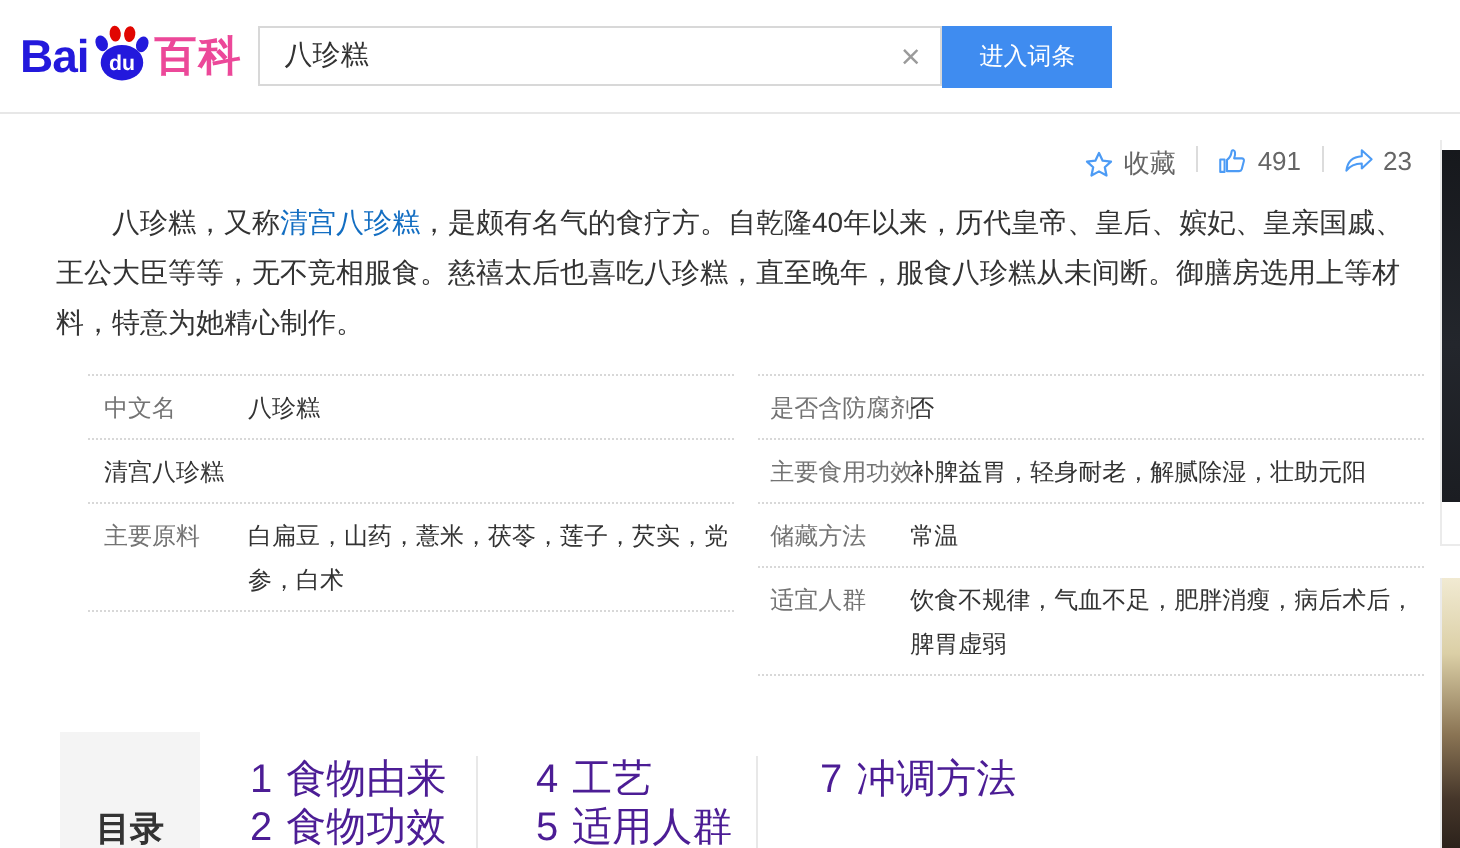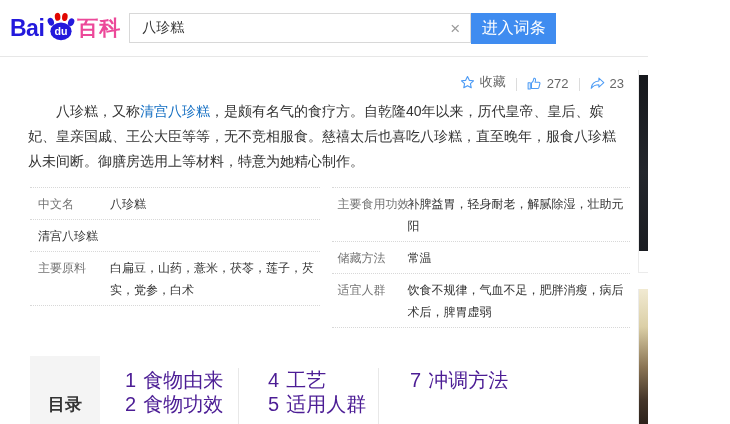--- a/index.html
+++ b/index.html
@@ -1,43 +1,43 @@
 <!DOCTYPE html>
 <html><head>
 <meta charset="utf-8">
 <style>
   * { margin:0; padding:0; box-sizing:border-box; }
   html,body { background:#fff; }
   body { font-family:"Liberation Sans","DejaVu Sans",sans-serif; }
-  #page { position:relative; width:648px; height:424px; background:#fff; overflow:hidden; }
+  #page { position:relative; width:730px; height:424px; background:#fff; overflow:hidden; }
 
   
   .header { position:relative; height:57px; border-bottom:1px solid #e7e7e7; display:flex; align-items:center; padding-left:10px; }
   .logo { display:flex; align-items:center; cursor:pointer; }
   .logo-bai { font-size:23px; font-weight:bold; color:#2319dc; letter-spacing:-0.5px; }
   .logo-paw { width:31px; height:29px; margin:0 1px; position:relative; top:-2px; }
   .logo-suffix { font-size:21px; font-weight:bold; color:#ec4899; letter-spacing:1px; }
   .search-box { display:flex; align-items:center; margin-left:8px; }
   .search-input-wrap { position:relative; width:342px; height:30px; border:1px solid #d8d8d8; background:#fff; }
   .search-input { width:100%; height:100%; border:none; outline:none; padding:0 30px 0 12px; font-size:14px; color:#333; font-family:inherit; }
   .clear-icon { position:absolute; right:10px; top:4px; font-size:17px; color:#9b9b9b; cursor:pointer; line-height:22px; }
-  .search-btn { width:85px; height:31px; border:none; background:#3f8cf0; color:#fff; font-size:16px; cursor:pointer; font-family:Liberation Mono, monospace; }
+  .search-btn { width:85px; height:31px; border:none; background:#3f8cf0; color:#fff; font-size:12px; cursor:pointer; font-family:Liberation Mono, monospace; }
 
   
-  .actions { position:absolute; top:73px; right:24px; display:flex; align-items:flex-end; font-size:13px; color:#666; }
+  .actions { position:absolute; top:73px; right:24px; display:flex; align-items:flex-start; font-size:13px; color:#666; }
   .action-item { display:flex; align-items:center; cursor:pointer; }
   .action-item svg { margin-right:5px; }
   .action-sep { width:1px; height:13px; background:#dcdcdc; margin:0 10px; }
 
   
   .summary { margin:42px 20px 0 28px; font-size:14px; line-height:25px; color:#333; text-indent:2em; }
   .inline-link { color:#136ec2; text-decoration:none; cursor:pointer; }
 
   
-  .basic-info { display:flex; margin:13px 18px 0 30px; }
+  .basic-info { display:flex; margin:13px 18px 0 44px; }
   .info-col { border-top:1px dotted #d8d8d8; }
   .info-col.left { width:330px; }
   .info-col.right { width:340px; margin-left:12px; }
   .info-row { display:flex; padding:5px 0 4px 0; border-bottom:1px dotted #d8d8d8; font-size:12px; line-height:22px; }
   .info-col.left .info-row { padding-left:8px; }
   .info-col.right .info-row { padding-left:6px; }
   .info-label { flex-shrink:0; color:#737373; white-space:nowrap; overflow:visible; }
   .info-col.left .info-label { width:72px; }
   .info-col.right .info-label { width:70px; }
   .info-value { flex:1; color:#333; }
@@ -91,21 +91,21 @@
       <svg width="15" height="15" viewBox="0 0 16 16">
           <path d="M8 1.6 L9.95 5.7 14.4 6.2 11.1 9.2 12 13.6 8 11.4 4 13.6 4.9 9.2 1.6 6.2 6.05 5.7 Z" fill="none" stroke="#4c9bf5" stroke-width="1.2" stroke-linejoin="round"></path>
         </svg>
       <span>收藏</span>
     </div>
     <div class="action-sep"></div>
     <div class="action-item">
       <svg width="15" height="15" viewBox="0 0 16 16">
           <path d="M1.2 7.2 h2.3 v6.6 H1.2 Z M4.8 13.4 V7.4 C6.3 6.4 7 5 7.3 2.8 c.12-.85 1.55-.6 1.75.55 .17 1-.05 2.25-.45 3.25 h4.1 c.8 0 1.3.7 1.1 1.4 l-1.15 4.4 c-.18.65-.75 1-1.35 1 Z" fill="none" stroke="#4c9bf5" stroke-width="1.1" stroke-linejoin="round"></path>
         </svg>
-      <span>272</span>
+      <span>491</span>
     </div>
     <div class="action-sep"></div>
     <div class="action-item">
       <svg width="15" height="13" viewBox="0 0 16 14">
           <path d="M9.5 1.2 L14.8 6.1 9.5 11 9.5 8.3 C5.6 8.3 3.1 9.6 1.2 12.2 1.7 7.6 4.6 4.7 9.5 4.4 Z" fill="none" stroke="#4c9bf5" stroke-width="1.1" stroke-linejoin="round"></path>
         </svg>
       <span>23</span>
     </div>
   </div>
 
@@ -119,20 +119,24 @@
       </div>
       <div class="info-row">
         <div class="info-value">清宫八珍糕</div>
       </div>
       <div class="info-row">
         <div class="info-label">主要原料</div>
         <div class="info-value">白扁豆，山药，薏米，茯苓，莲子，芡实，党参，白术</div>
       </div>
     </div>
     <div class="info-col right">
+      <div class="info-row">
+        <div class="info-label">是否含防腐剂</div>
+        <div class="info-value">否</div>
+      </div>
       <div class="info-row">
         <div class="info-label">主要食用功效</div>
         <div class="info-value">补脾益胃，轻身耐老，解腻除湿，壮助元阳</div>
       </div>
       <div class="info-row">
         <div class="info-label">储藏方法</div>
         <div class="info-value">常温</div>
       </div>
       <div class="info-row">
         <div class="info-label">适宜人群</div>

